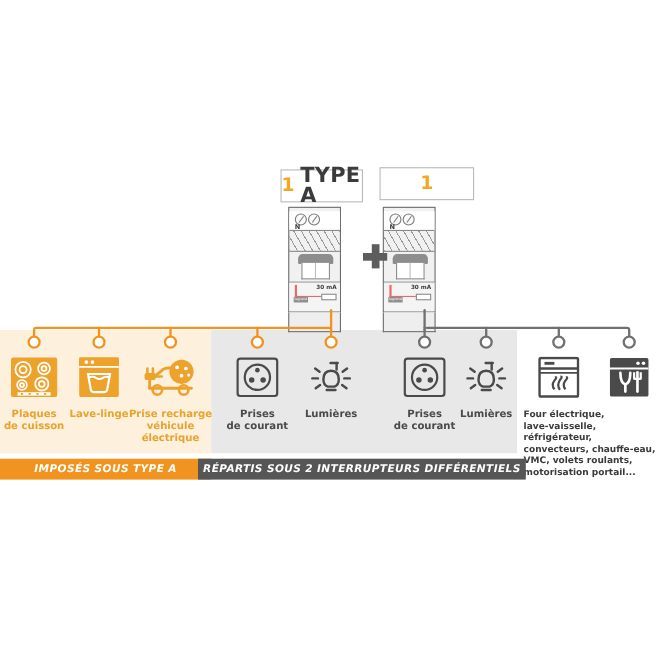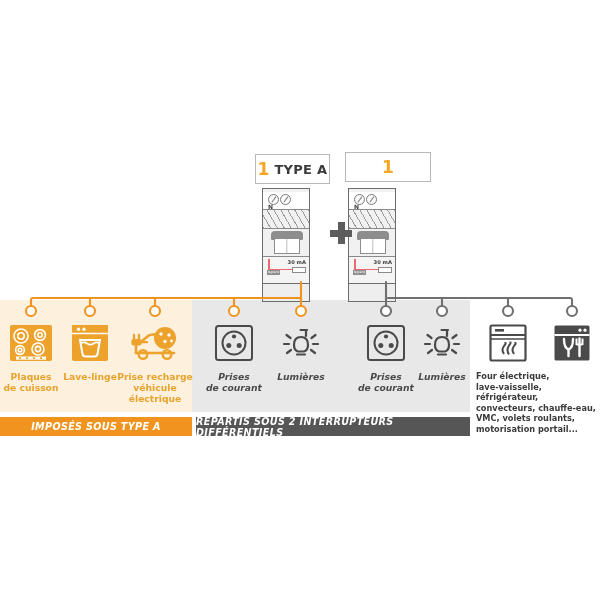--- a/index.html
+++ b/index.html
@@ -196,21 +196,21 @@
   }
   .tl-a  { left: 255px; top: 154px; width: 75px; }
   .tl-ac { left: 345px; top: 152px; width: 86px; }
   .type-num {
     font-size: 17px;
     font-weight: bold;
     color: #f5a623;
     line-height: 1;
   }
   .type-txt {
-    font-size: 13px;
+    font-size: 19px;
     font-weight: bold;
     color: #3b3b3b;
     letter-spacing: 0.3px;
     line-height: 1;
   }
 
   
   .plus-sign {
     position: absolute;
     left: 330px; top: 222px;
@@ -254,21 +254,21 @@
     justify-content: center;
   }
   .leaf-label {
     margin-top: 5px;
     font-size: 9.2px;
     font-weight: bold;
     line-height: 11px;
     white-space: pre-line;
   }
   .leaf-orange .leaf-label { color: #e8a32c; }
-  .leaf-gray   .leaf-label { color: #4a4a4a; font-style: italic; }
+  .leaf-gray   .leaf-label { color: #4a4a4a; }
 
   
   .banner {
     position: absolute;
     top: 417px;
     height: 19px;
     display: flex;
     align-items: center;
     justify-content: center;
     color: #ffffff;
@@ -277,21 +277,21 @@
     letter-spacing: 0.35px;
     box-sizing: border-box;
     z-index: 3;
     font-style: italic;
   }
   .banner-orange {
     left: 0px; width: 192px;
     background: #f0941f;
   }
   .banner-gray {
-    left: 196px; width: 274px;
+    left: 180px; width: 298px;
     background: #565656;
   }
 
   
   .right-desc {
     position: absolute;
     left: 476px; top: 371px;
     width: 122px;
     font-size: 8.2px;
     font-weight: bold;

